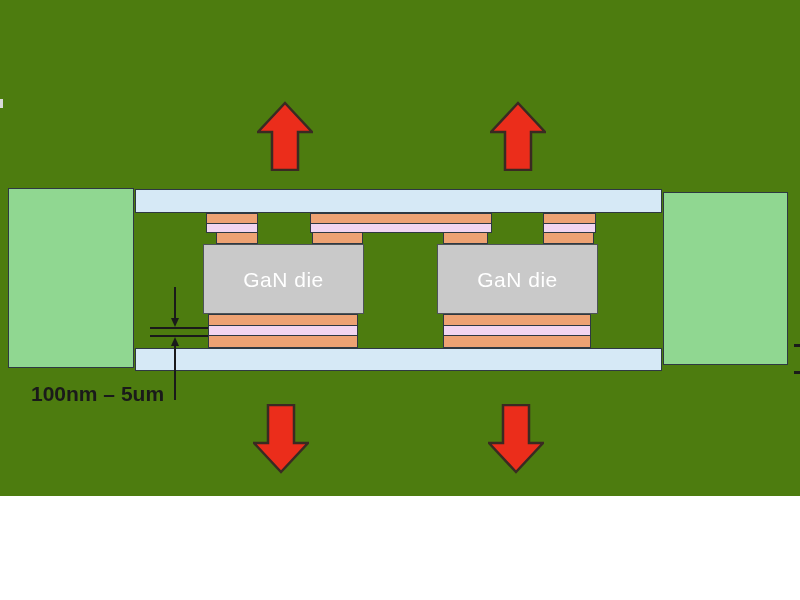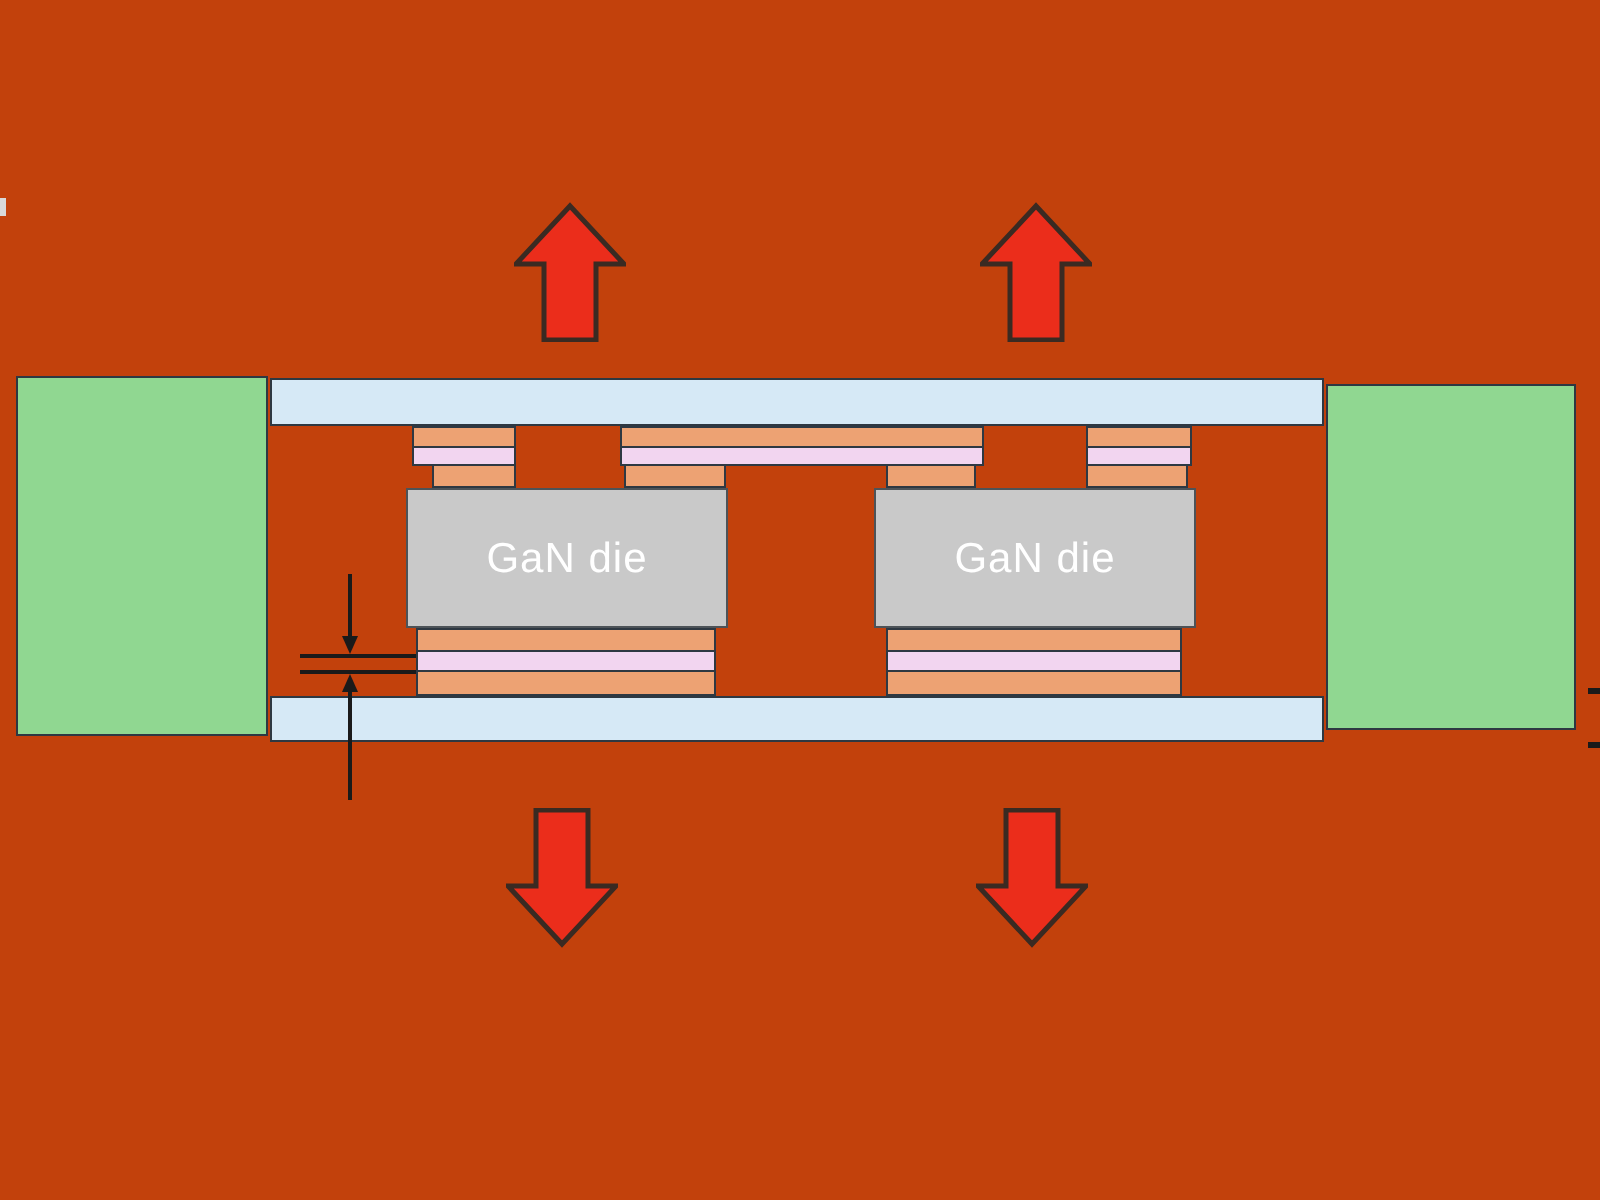--- a/index.html
+++ b/index.html
@@ -1,17 +1,17 @@
 <!DOCTYPE html>
 <html style="--plate_blue: #d6e9f6; --spacer_green: #90d791; --metal_orange: #eda273; --bond_pink: #f2d5f0; --die_gray: #c9c9c9; --arrow_red: #eb2d1b; --arrow_outline: #3a2a22; --outline_dark: #2e3842; --label_white: #ffffff; --annotation_ink: #1a1a1a; --artifact_gray: #d9d9d9;"><head>
 <meta charset="utf-8">
 <style>
   html,body{margin:0;padding:0;background:#ffffff;}
   .stage{
-    position:relative;width:800px;height:600px;background:#c2410c;overflow:hidden;
+    position:relative;width:800px;height:496px;background:#4d7c0f;overflow:hidden;
     font-family:"Liberation Sans", sans-serif;
   }
   .rect{position:absolute;box-sizing:border-box;border:1.5px solid var(--outline_dark);}
   
   .top-plate{left:135px;top:189px;width:527px;height:24px;background:var(--plate_blue);}
   .bottom-plate{left:135px;top:348px;width:527px;height:23px;background:var(--plate_blue);}
   
   .green-left{left:8px;top:188px;width:126px;height:180px;background:var(--spacer_green);}
   .green-right{left:663px;top:192px;width:125px;height:173px;background:var(--spacer_green);}
   
@@ -111,18 +111,19 @@
   </svg>
 
   <svg class="dim-svg" viewBox="0 0 80 125">
     <line x1="35" y1="7" x2="35" y2="40"></line>
     <polygon points="35,47 31,38 39,38"></polygon>
     <line x1="10" y1="48" x2="68" y2="48"></line>
     <line x1="10" y1="56" x2="68" y2="56"></line>
     <polygon points="35,57 31,66 39,66"></polygon>
     <line x1="35" y1="64" x2="35" y2="120"></line>
   </svg>
+  <div class="dim-label">100nm – 5um</div>
 
   <div class="tick tick-a"></div>
   <div class="tick tick-b"></div>
   <div class="edge-artifact"></div>
 
 </div>
 
 </body></html>

